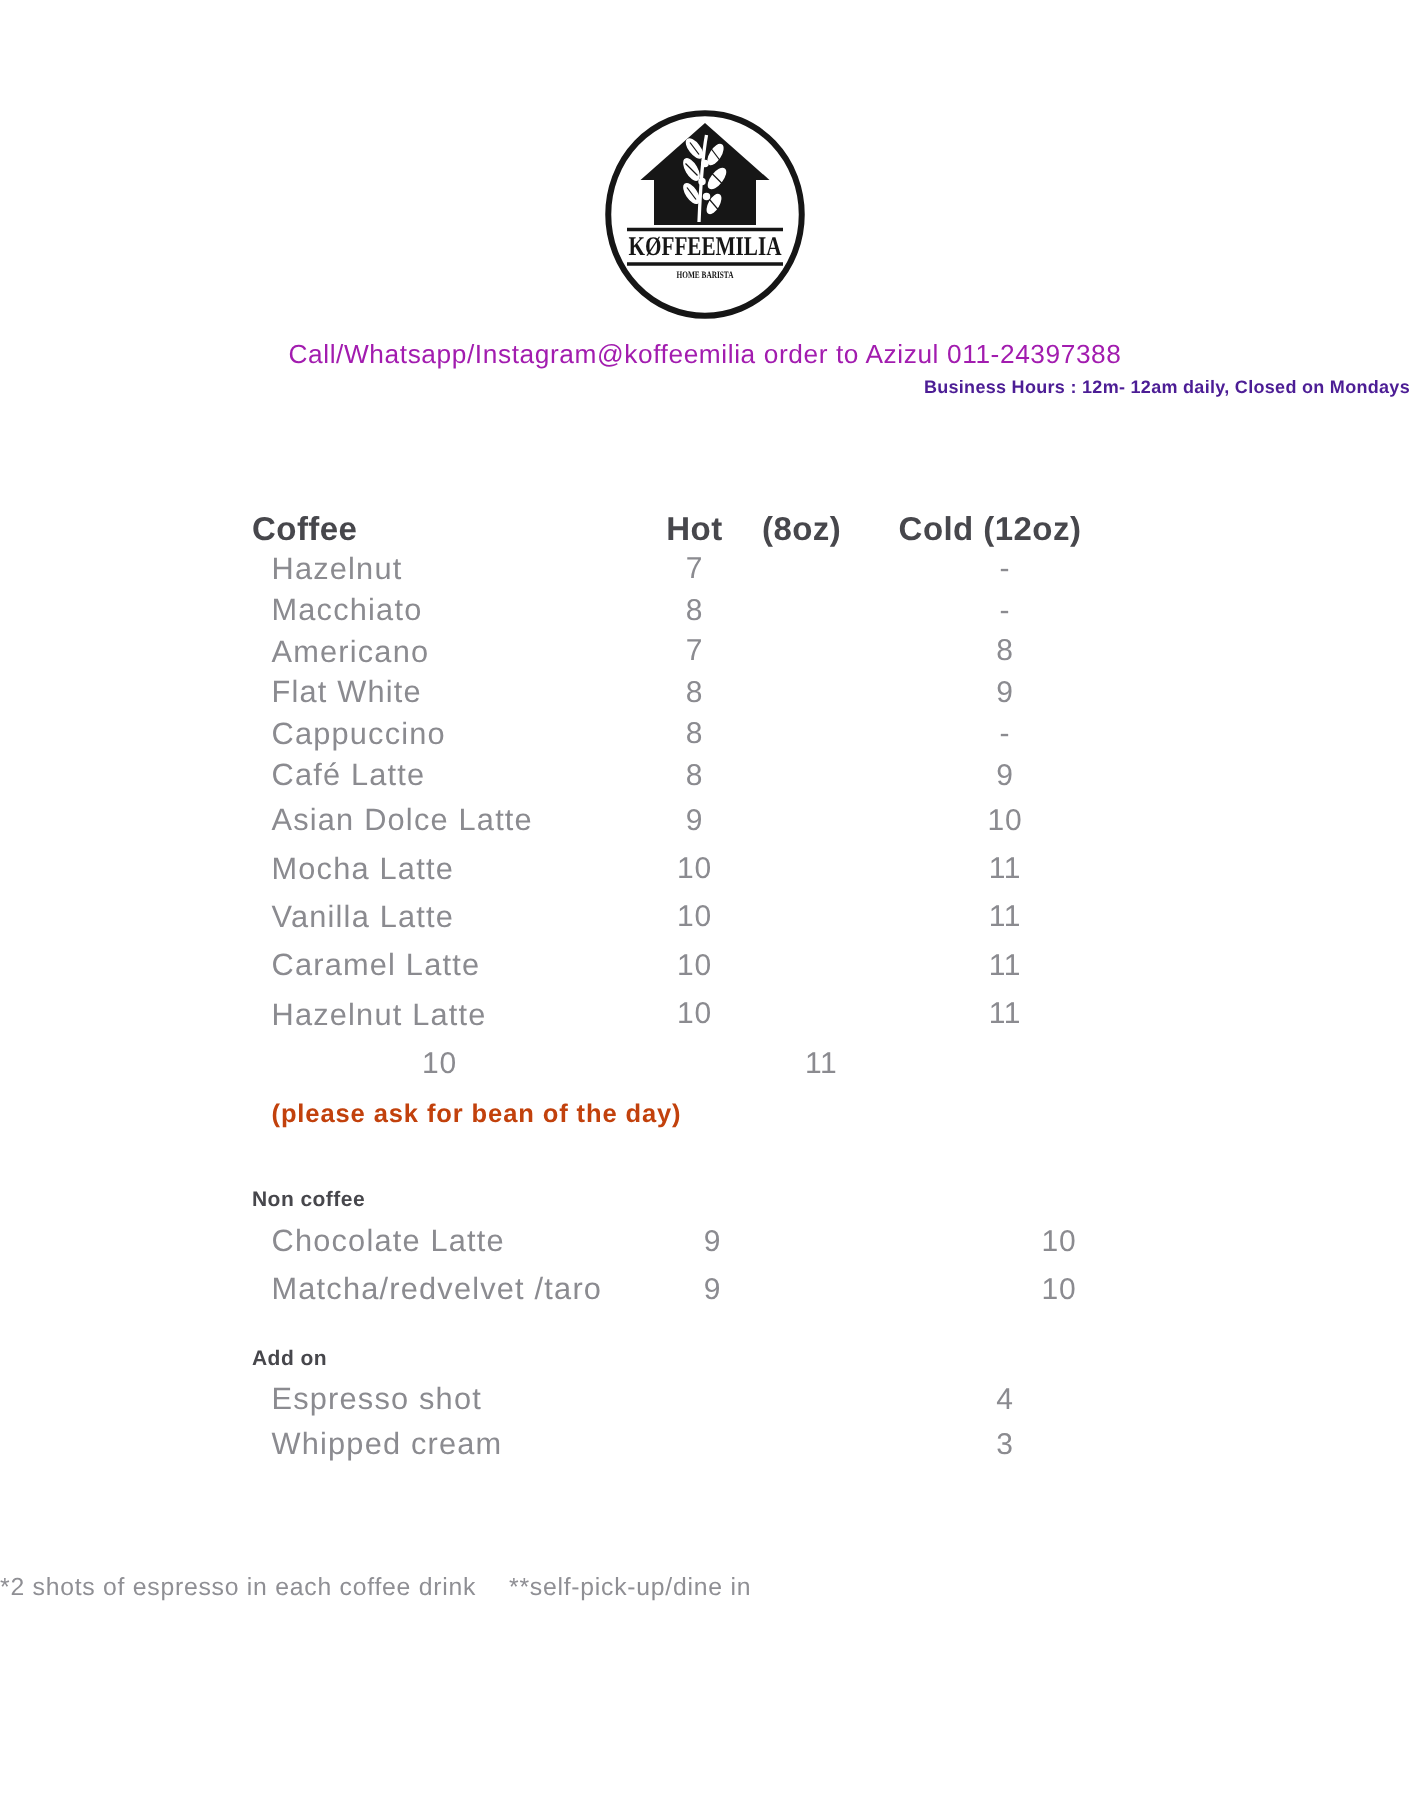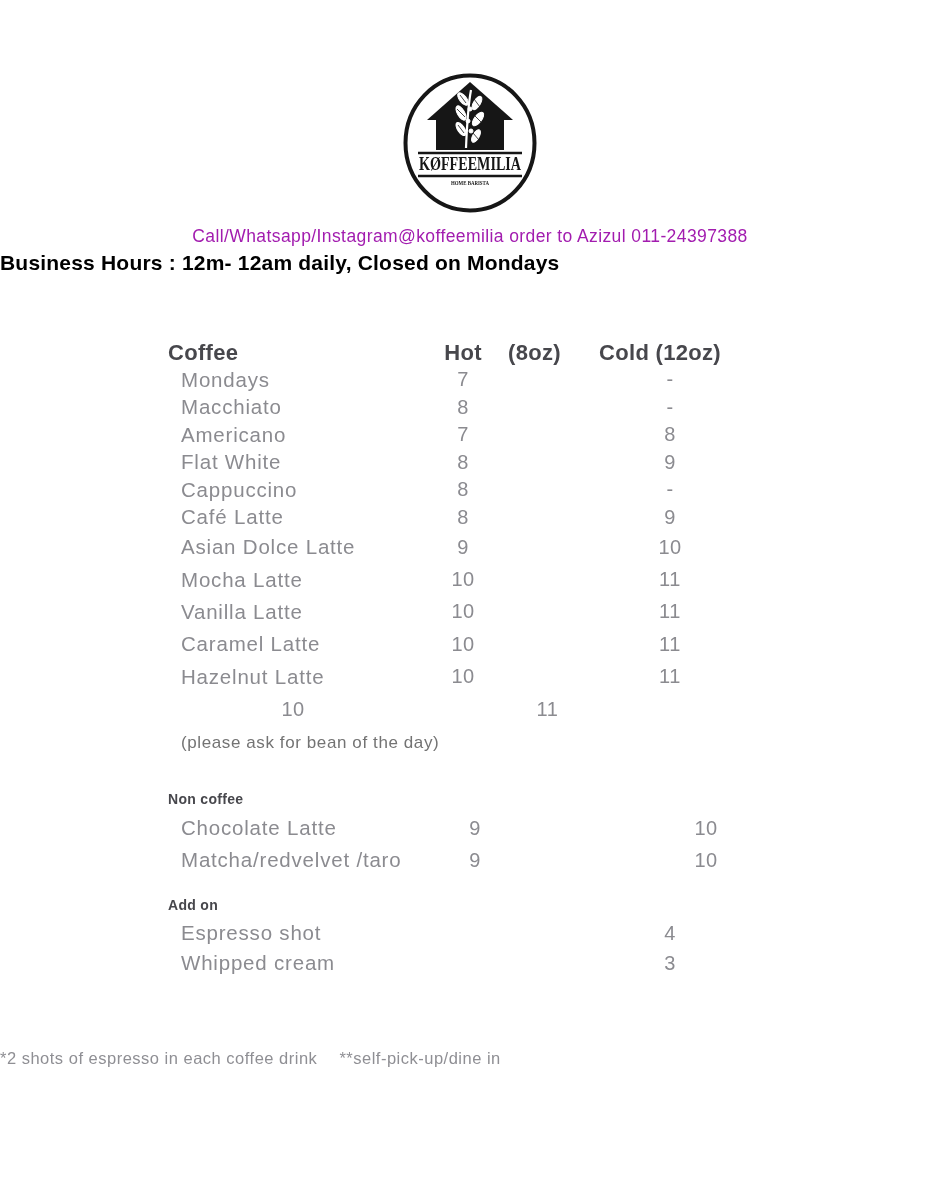--- a/index.html
+++ b/index.html
@@ -32,25 +32,25 @@
     text-align: center;
     font-size: 17.5px;
     letter-spacing: 0.4px;
     color: #a21caf;
   }
   .hours-line {
     position: absolute;
     top: 251px;
     left: 0;
     width: 100%;
-    text-align: left;
-    font-size: 21px;
+    text-align: right;
+    font-size: 12px;
     font-weight: bold;
     letter-spacing: 0.2px;
-    color: #000000;
+    color: #4c1d95;
   }
 
   
   .menu {
     position: absolute;
     top: 340px;
     left: 168px;
     width: 600px;
   }
   .row {
@@ -81,21 +81,22 @@
     white-space: nowrap;
   }
   .item-row .c-hot, .item-row .c-cold { font-size: 20px; letter-spacing: 0.5px; }
 
   .bean-note {
     margin-top: 8px;
     height: 24px;
     padding-left: 13px;
     font-size: 17px;
     letter-spacing: 0.6px;
-    color: #737373;
+    color: #c2410c;
+    font-weight: bold;
   }
 
   .section-title {
     height: 26px;
     display: flex;
     align-items: center;
     font-size: 14px;
     font-weight: bold;
     letter-spacing: 0.3px;
     color: #47474c;
@@ -169,21 +170,21 @@
   <div class="menu">
 
     <div class="row header-row">
       <div class="c-name hdr">Coffee</div>
       <div class="c-hot hdr">Hot</div>
       <div class="c-size hdr">(8oz)</div>
       <div class="c-cold hdr">Cold (12oz)</div>
     </div>
 
     <div class="row item-row">
-      <div class="c-name">Mondays</div>
+      <div class="c-name">Hazelnut</div>
       <div class="c-hot">7</div>
       <div class="c-size"></div>
       <div class="c-cold">-</div>
     </div>
     <div class="row item-row">
       <div class="c-name">Macchiato</div>
       <div class="c-hot">8</div>
       <div class="c-size"></div>
       <div class="c-cold">-</div>
     </div>

